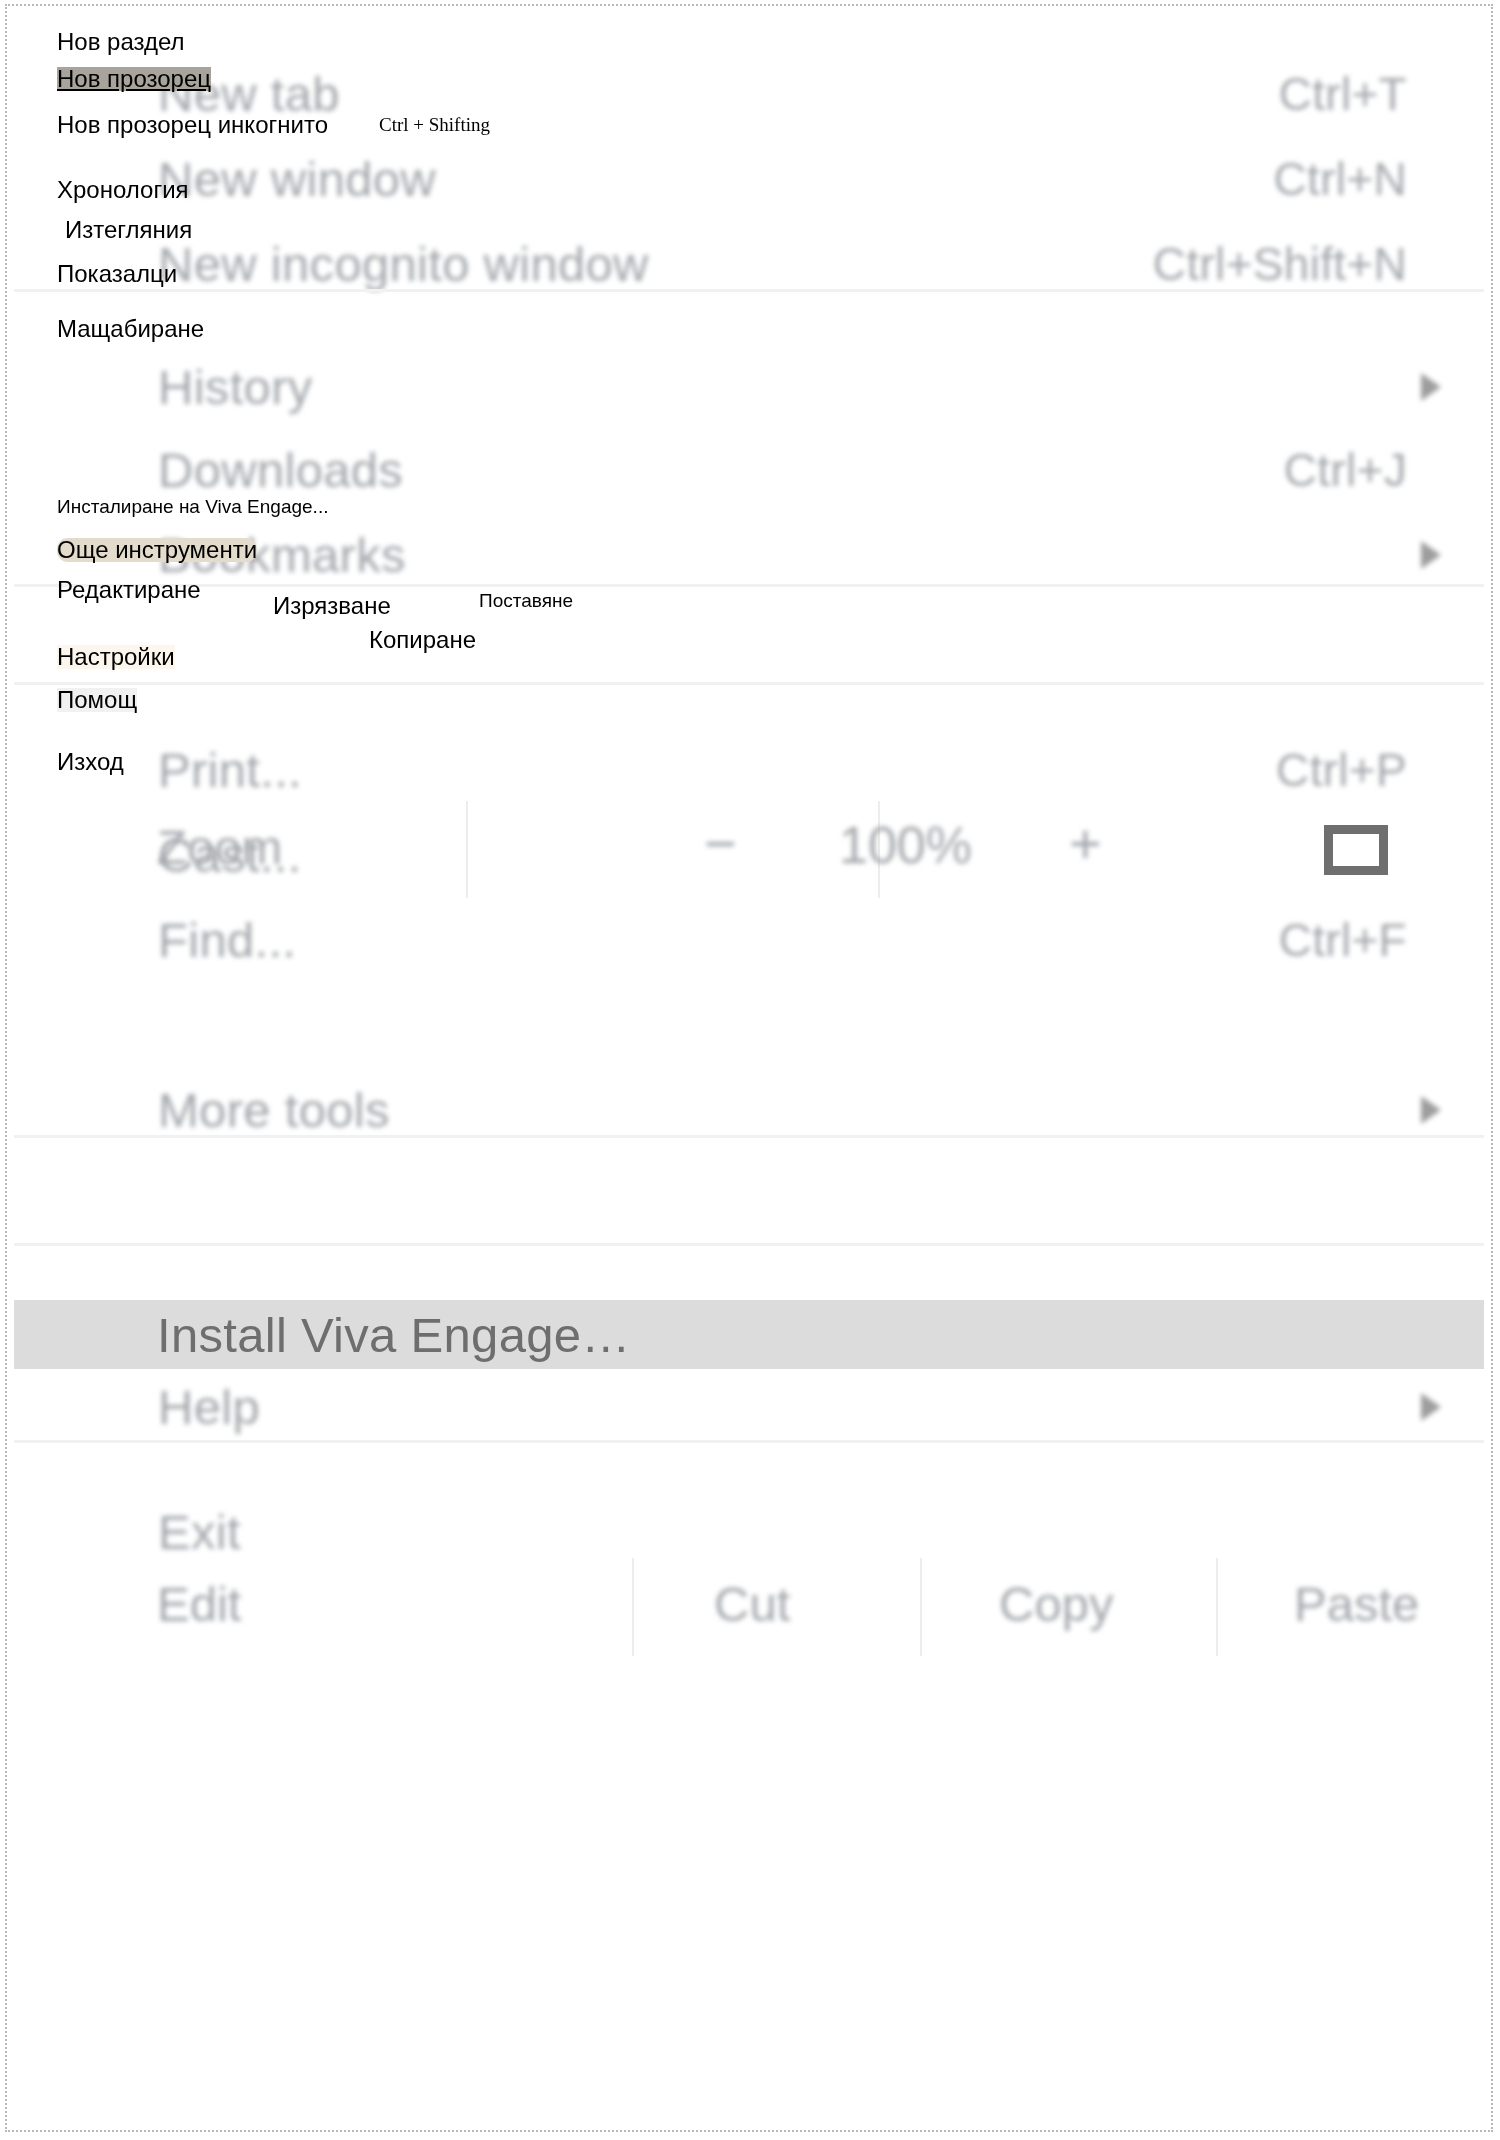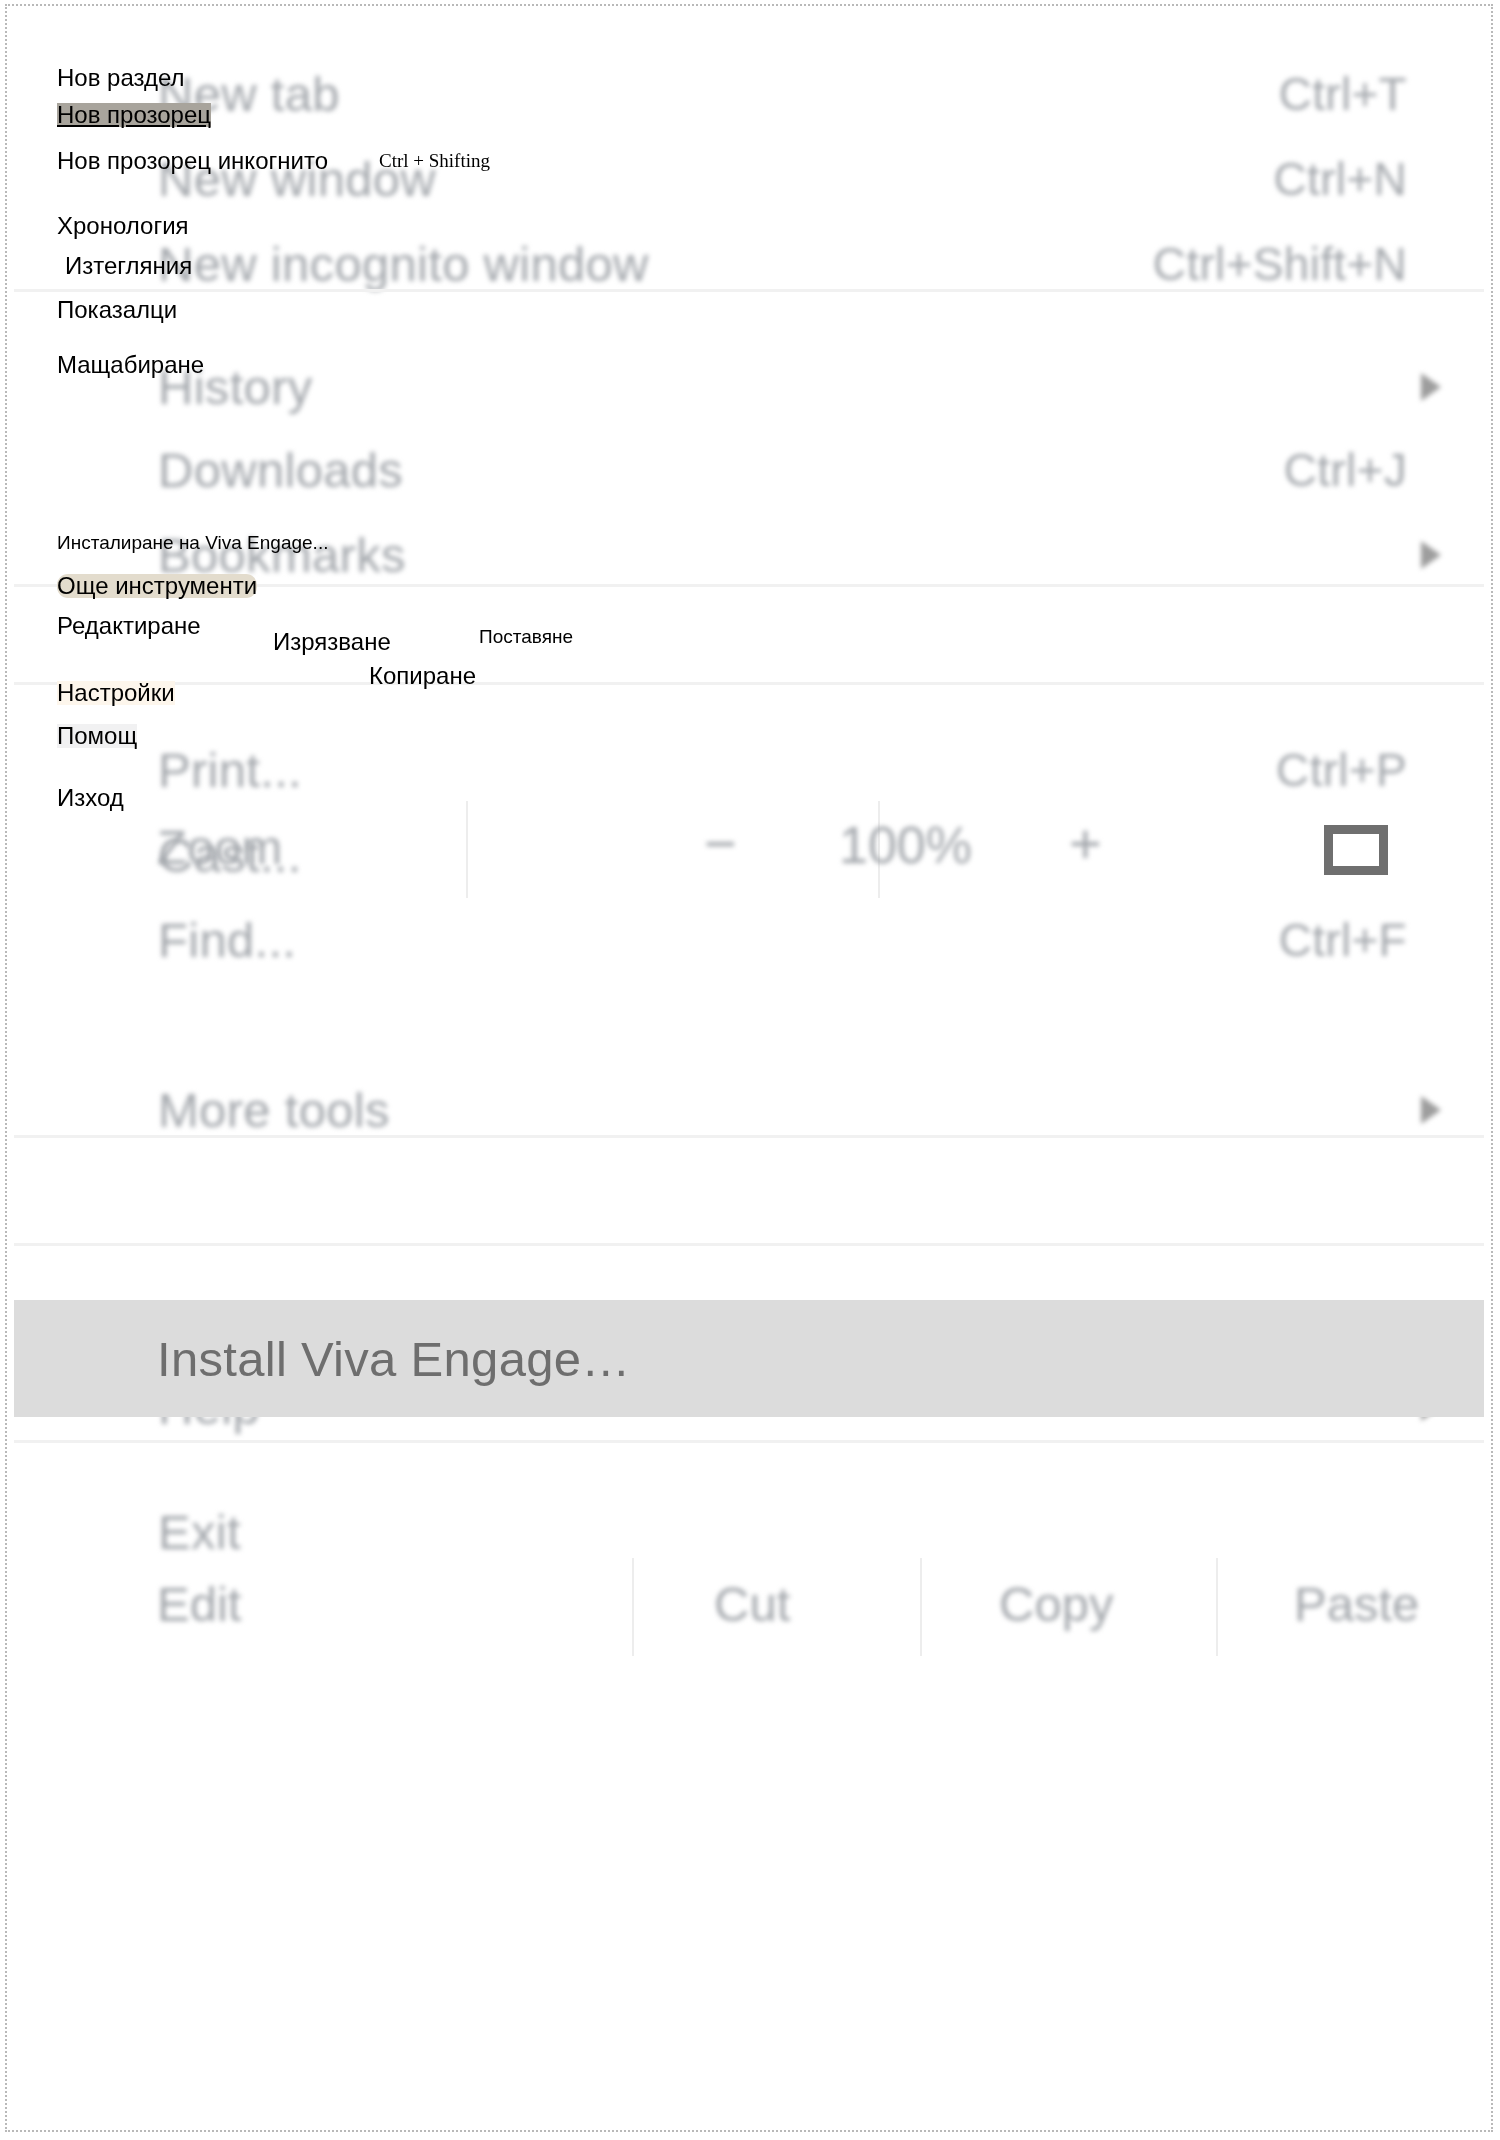--- a/index.html
+++ b/index.html
@@ -56,21 +56,21 @@
     width:0;height:0;
     border-left:20px solid #9d9d9d;
     border-top:14px solid transparent;
     border-bottom:14px solid transparent;
   }
 
   
   #row-install{
     position:absolute;
     left:7px;right:7px;
-    top:1294px;height:117px;
+    top:1294px;height:69px;
     background:#dcdcdc;
     display:flex;align-items:center;
     font-size:49px;font-weight:300;
     color:#6e6e6e;
     letter-spacing:.3px;
   }
   #row-install .bl-label{padding-left:143px;}
 
   
   .sep{
@@ -131,21 +131,20 @@
 
   
   .bg-label{
     position:absolute;
     color:#000000;
     font-size:24px;
     font-weight:400;
     white-space:nowrap;
     line-height:1;
     font-family:"Liberation Sans", sans-serif;
-    margin-top:36px;
   }
   .bg-small{ font-size:19px; }
   .hl-gray  { background:#a8a49c;text-decoration:underline; }
   .hl-tan   { background:#e3dccd;border-radius:11px; }
   .hl-cream { background:#fdf6ec; }
   .hl-faint { background:#f1f1f2; }
 </style>
 </head>
 <body>
 

